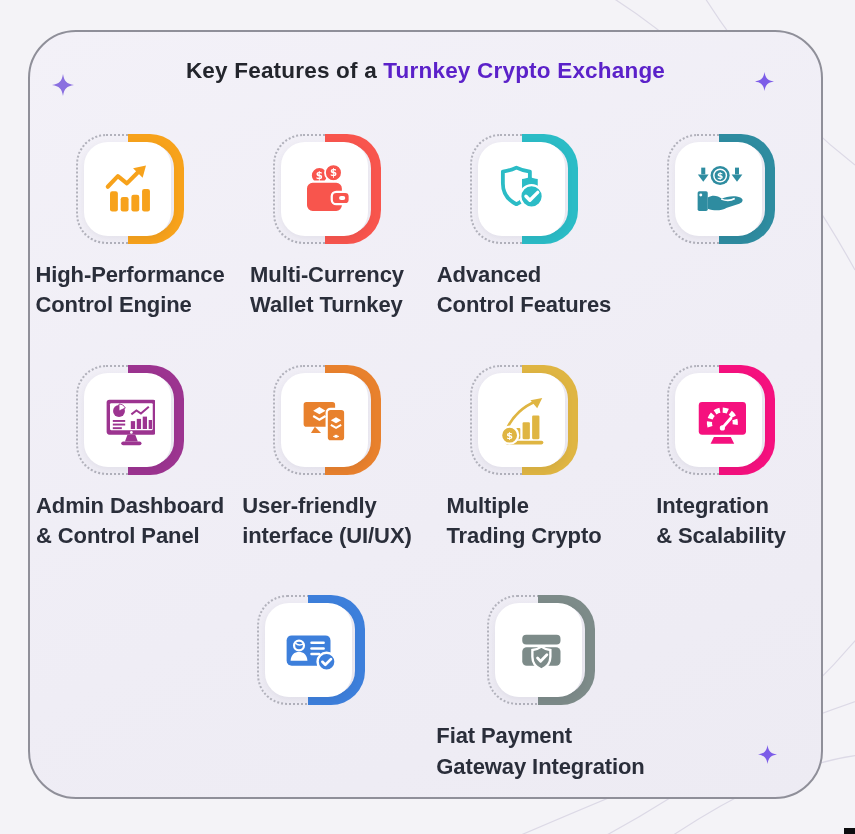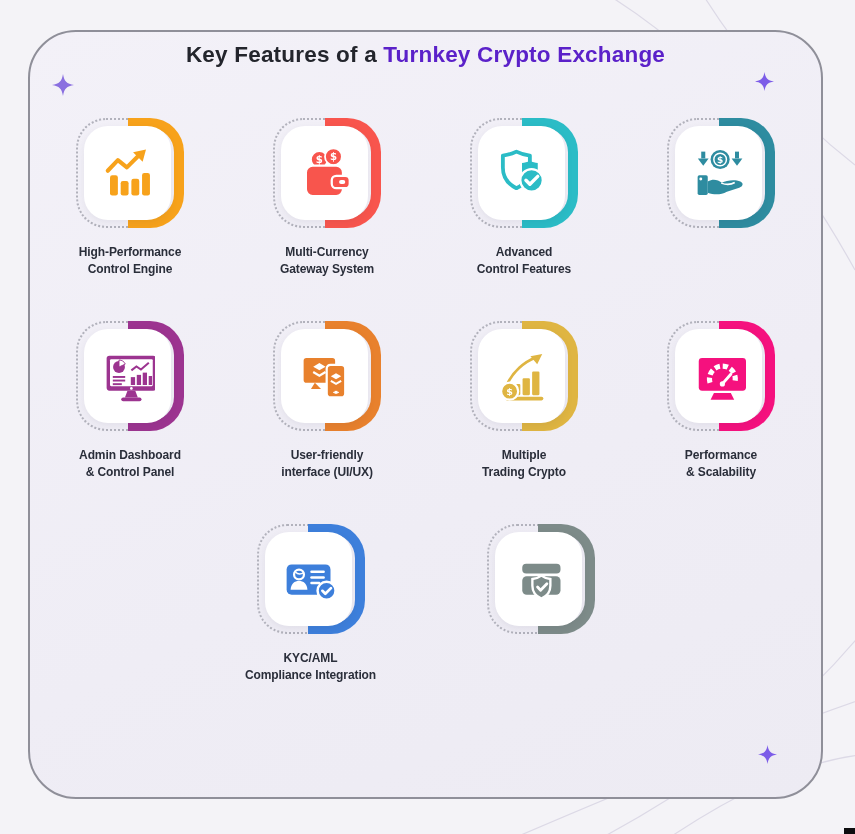--- a/index.html
+++ b/index.html
@@ -6,21 +6,21 @@
   body{
     width:855px;height:834px;position:relative;overflow:hidden;
     background:#f4f3f7;
     font-family:"Liberation Sans", sans-serif;
   }
   .panel{
     position:absolute;left:28px;top:30px;width:795px;height:769px;
     border:2px solid #8f8f99;border-radius:48px;
     background:linear-gradient(155deg,#f3f1f8 0%,#efedf5 60%,#edebf3 100%);
     box-sizing:border-box;
-    padding-top:10px;
+    padding-top:26px;
   }
   .deco{position:absolute;inset:0;pointer-events:none;}
   .sparkle{position:absolute;}
   .title{
     display:flex;justify-content:center;align-items:baseline;
     font-size:22.5px;font-weight:700;letter-spacing:.2px;
     color:#23252c;margin-bottom:50px;white-space:pre;
   }
   .title .hl{color:#5b21c9;}
   .row{display:flex;justify-content:center;margin-bottom:44px;}
@@ -39,22 +39,22 @@
     border-radius:0 34px 34px 0;box-sizing:border-box;
   }
   .white{
     position:absolute;left:8px;top:8px;right:13px;bottom:8px;
     background:#ffffff;border-radius:24px;
     box-shadow:0 3px 8px rgba(40,40,70,.07);
     display:flex;align-items:center;justify-content:center;
   }
   .white svg{color:var(--c);}
   .label{
-    font-size:12px;font-weight:600;color:#2a2e3a;
-    text-align:center;line-height:1.38;letter-spacing:-.1px;
+    font-size:22px;font-weight:600;color:#2a2e3a;
+    line-height:1.38;letter-spacing:-.1px;
   }
   .corner-mark{position:absolute;right:0;bottom:0;width:11px;height:6px;background:#0d0d0f;}
   svg text{font-family:"DejaVu Sans", sans-serif;font-weight:bold;}
 </style>
 </head>
 <body>
 
 <svg class="deco" width="855" height="834" viewBox="0 0 855 834">
   <path d="M600,-10 Q750,80 855,270" fill="none" stroke="#dcd9e6" stroke-width="1.2"></path>
   <path d="M700,-10 Q765,95 855,165" fill="none" stroke="#dcd9e6" stroke-width="1.2"></path>
@@ -106,21 +106,21 @@
             <circle cx="19" cy="12" r="7.5" fill="currentColor" stroke="#fff" stroke-width="1.6"></circle>
             <text x="19" y="15.2" font-size="9" fill="#fff" text-anchor="middle">$</text>
             <circle cx="31.5" cy="9.5" r="7.5" fill="currentColor" stroke="#fff" stroke-width="1.6"></circle>
             <text x="31.5" y="12.7" font-size="9" fill="#fff" text-anchor="middle">$</text>
             <rect x="7" y="17.5" width="33" height="27" rx="6" fill="currentColor" stroke="#fff" stroke-width="2"></rect>
             <rect x="30" y="26.5" width="16" height="11" rx="4" fill="currentColor" stroke="#fff" stroke-width="2"></rect>
             <rect x="36.5" y="30.2" width="5.5" height="3.6" rx="1.8" fill="#fff"></rect>
           </svg>
         </div>
       </div>
-      <div class="label"><span>Multi-Currency</span><br><span>Gateway System</span></div>
+      <div class="label"><span>Multi-Currency</span><br><span>Wallet Turnkey</span></div>
     </div>
 
     <div class="cell card" style="--c: #2BBCC6;">
       <div class="iconbox">
         <div class="dotted"></div>
         <div class="bracket"></div>
         <div class="white">
           <svg width="54" height="54" viewBox="0 0 48 48">
             <path d="M19,5 C23,7 27,8 31,8.5 L31,19 C31,27.5 26.5,33.8 19,37.5 C11.5,33.8 7,27.5 7,19 L7,8.5 C11,8 15,7 19,5 Z" fill="none" stroke="currentColor" stroke-width="3.4" stroke-linejoin="round"></path>
             <path d="M31,13 C33.3,14.2 35.7,14.8 38,15.1 L38,21 C38,26.3 35.3,30.2 31,32.5 C26.7,30.2 24,26.3 24,21 L24,15.1 C26.3,14.8 28.7,14.2 31,13 Z" fill="currentColor"></path>
@@ -232,21 +232,21 @@
         <div class="white">
           <svg width="54" height="54" viewBox="0 0 48 48">
             <rect x="6" y="8" width="42" height="29" rx="3" fill="currentColor"></rect>
             <path d="M16,30 A11.5,11.5 0 1 1 38,30" fill="none" stroke="#fff" stroke-width="4.6" stroke-dasharray="4.6,2.6"></path>
             <path d="M27,31 L34.5,22.5" stroke="#fff" stroke-width="2.6" stroke-linecap="round"></path>
             <circle cx="27" cy="31" r="2.3" fill="#fff"></circle>
             <path d="M19.5,39 h15 l3,6 h-21 Z" fill="currentColor"></path>
           </svg>
         </div>
       </div>
-      <div class="label"><span>Performance</span><br><span>&amp; Scalability</span></div>
+      <div class="label"><span>Integration</span><br><span>&amp; Scalability</span></div>
     </div>
   </div>
 
   <div class="row row3">
 
     <div class="cell card" style="--c: #3D7FDB;">
       <div class="iconbox">
         <div class="dotted"></div>
         <div class="bracket"></div>
         <div class="white">
@@ -256,34 +256,34 @@
             <path d="M12.8,17.8 C14.5,19.6 17.5,19.9 20,18.6" fill="none" stroke="#fff" stroke-width="1.2"></path>
             <path d="M8.5,33.5 C9,28 12,25.8 16,25.8 C20,25.8 23,28 23.5,33.5 Z" fill="#fff"></path>
             <rect x="26" y="16.5" width="13" height="2.2" rx="1.1" fill="#fff"></rect>
             <rect x="26" y="21.5" width="13" height="2.2" rx="1.1" fill="#fff"></rect>
             <rect x="26" y="26.5" width="9" height="2.2" rx="1.1" fill="#fff"></rect>
             <circle cx="40.5" cy="34.5" r="8" fill="currentColor" stroke="#fff" stroke-width="2.2"></circle>
             <path d="M36.8,34.5 l2.6,2.6 5,-5" fill="none" stroke="#fff" stroke-width="2.4" stroke-linecap="round" stroke-linejoin="round"></path>
           </svg>
         </div>
       </div>
-      <div class="label"><span>KYC/AML</span><br><span>Compliance Integration</span></div>
     </div>
 
     <div class="cell card" style="--c: #7D8B89;">
       <div class="iconbox">
         <div class="dotted"></div>
         <div class="bracket"></div>
         <div class="white">
           <svg width="54" height="54" viewBox="0 0 48 48">
             <rect x="10" y="10.5" width="34" height="8.5" rx="3.5" fill="currentColor"></rect>
             <rect x="10" y="21.5" width="34" height="16.5" rx="4" fill="currentColor"></rect>
             <path d="M27,21 C29.5,22.9 32.5,23.8 35,24 L35,30 C35,35.6 31.6,39.4 27,41.4 C22.4,39.4 19,35.6 19,30 L19,24 C21.5,23.8 24.5,22.9 27,21 Z" fill="currentColor" stroke="#fff" stroke-width="2.1"></path>
             <path d="M23.6,31.2 l2.7,2.7 5.6,-5.6" fill="none" stroke="#fff" stroke-width="2.5" stroke-linecap="round" stroke-linejoin="round"></path>
           </svg>
         </div>
       </div>
+      <div class="label"><span>Fiat Payment</span><br><span>Gateway Integration</span></div>
     </div>
   </div>
 
 </div>
 
 <div class="corner-mark"></div>
 
 </body></html>

